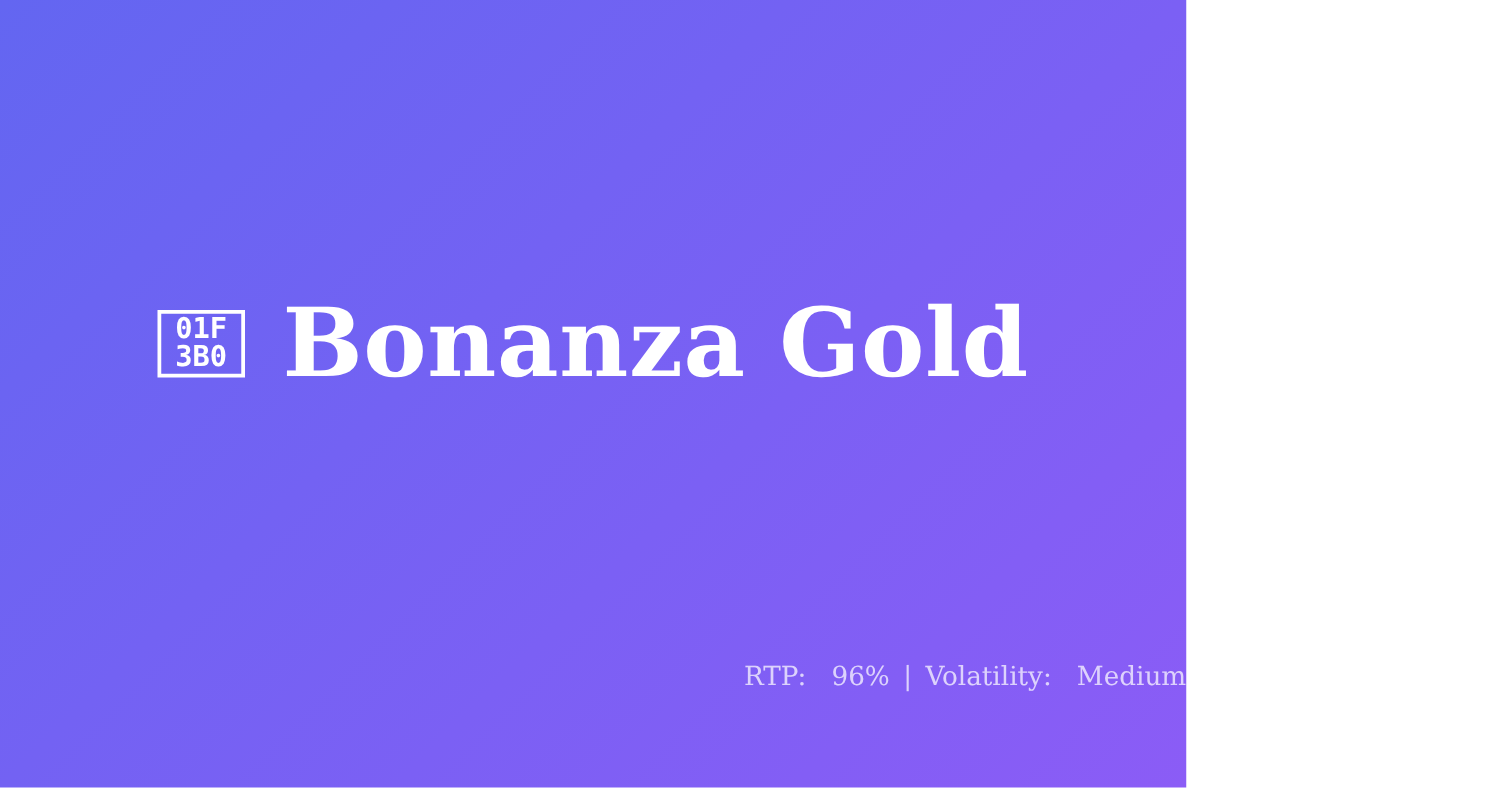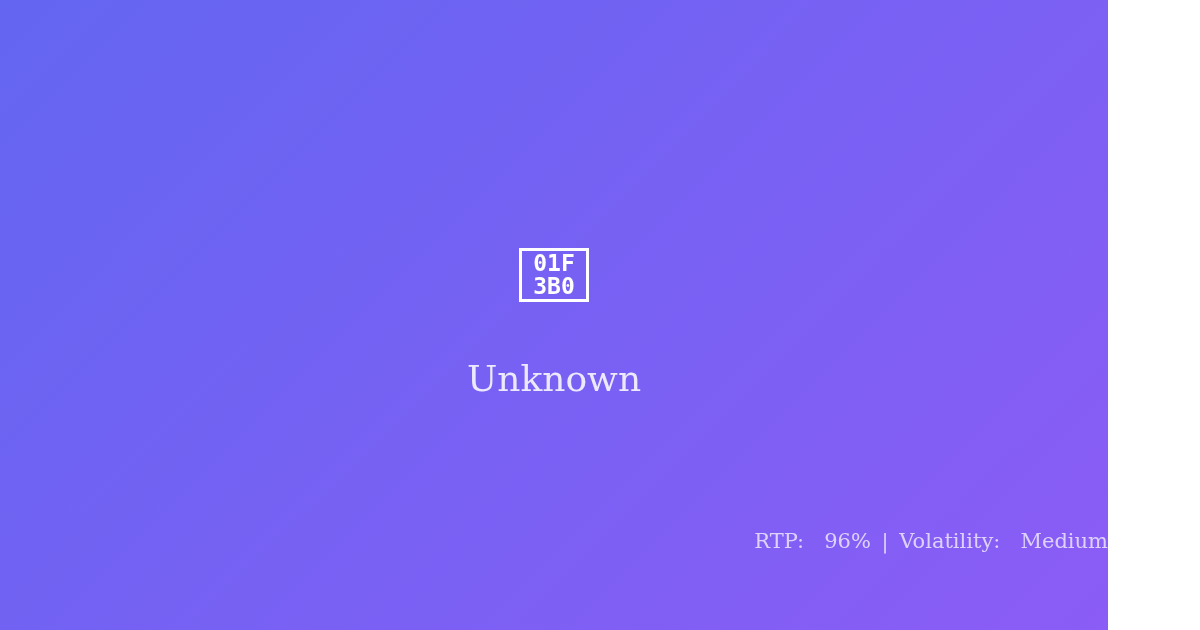--- a/index.html
+++ b/index.html
@@ -9,21 +9,21 @@
   }
   body {
     width: 1200px;
     height: 630px;
     overflow: hidden;
     font-family: "DejaVu Serif", "Liberation Serif", serif;
   }
 
   .og-card {
     position: relative;
-    width: 1108px;
+    width: 949px;
     height: 630px;
     box-sizing: border-box;
     display: flex;
     flex-direction: column;
     align-items: center;
     justify-content: flex-start;
     background-image: linear-gradient(135deg, #6366f1 0%, #8b5cf6 100%);
   }
 
   
@@ -115,24 +115,24 @@
 
   <div class="hero">
 
     <div class="title-row">
 
       <div class="tofu">
         <span>01F</span>
         <span>3B0</span>
       </div>
 
+      <div class="game-title">Bonanza Gold</div>
 
     </div>
 
-    <div class="game-subtitle">Unknown</div>
 
   </div>
 
   <div class="meta-line">
     <span>RTP:</span>
     <span>&nbsp;</span>
     <span>96%</span>
     <span class="sep">|</span>
     <span>Volatility:</span>
     <span>&nbsp;</span>

